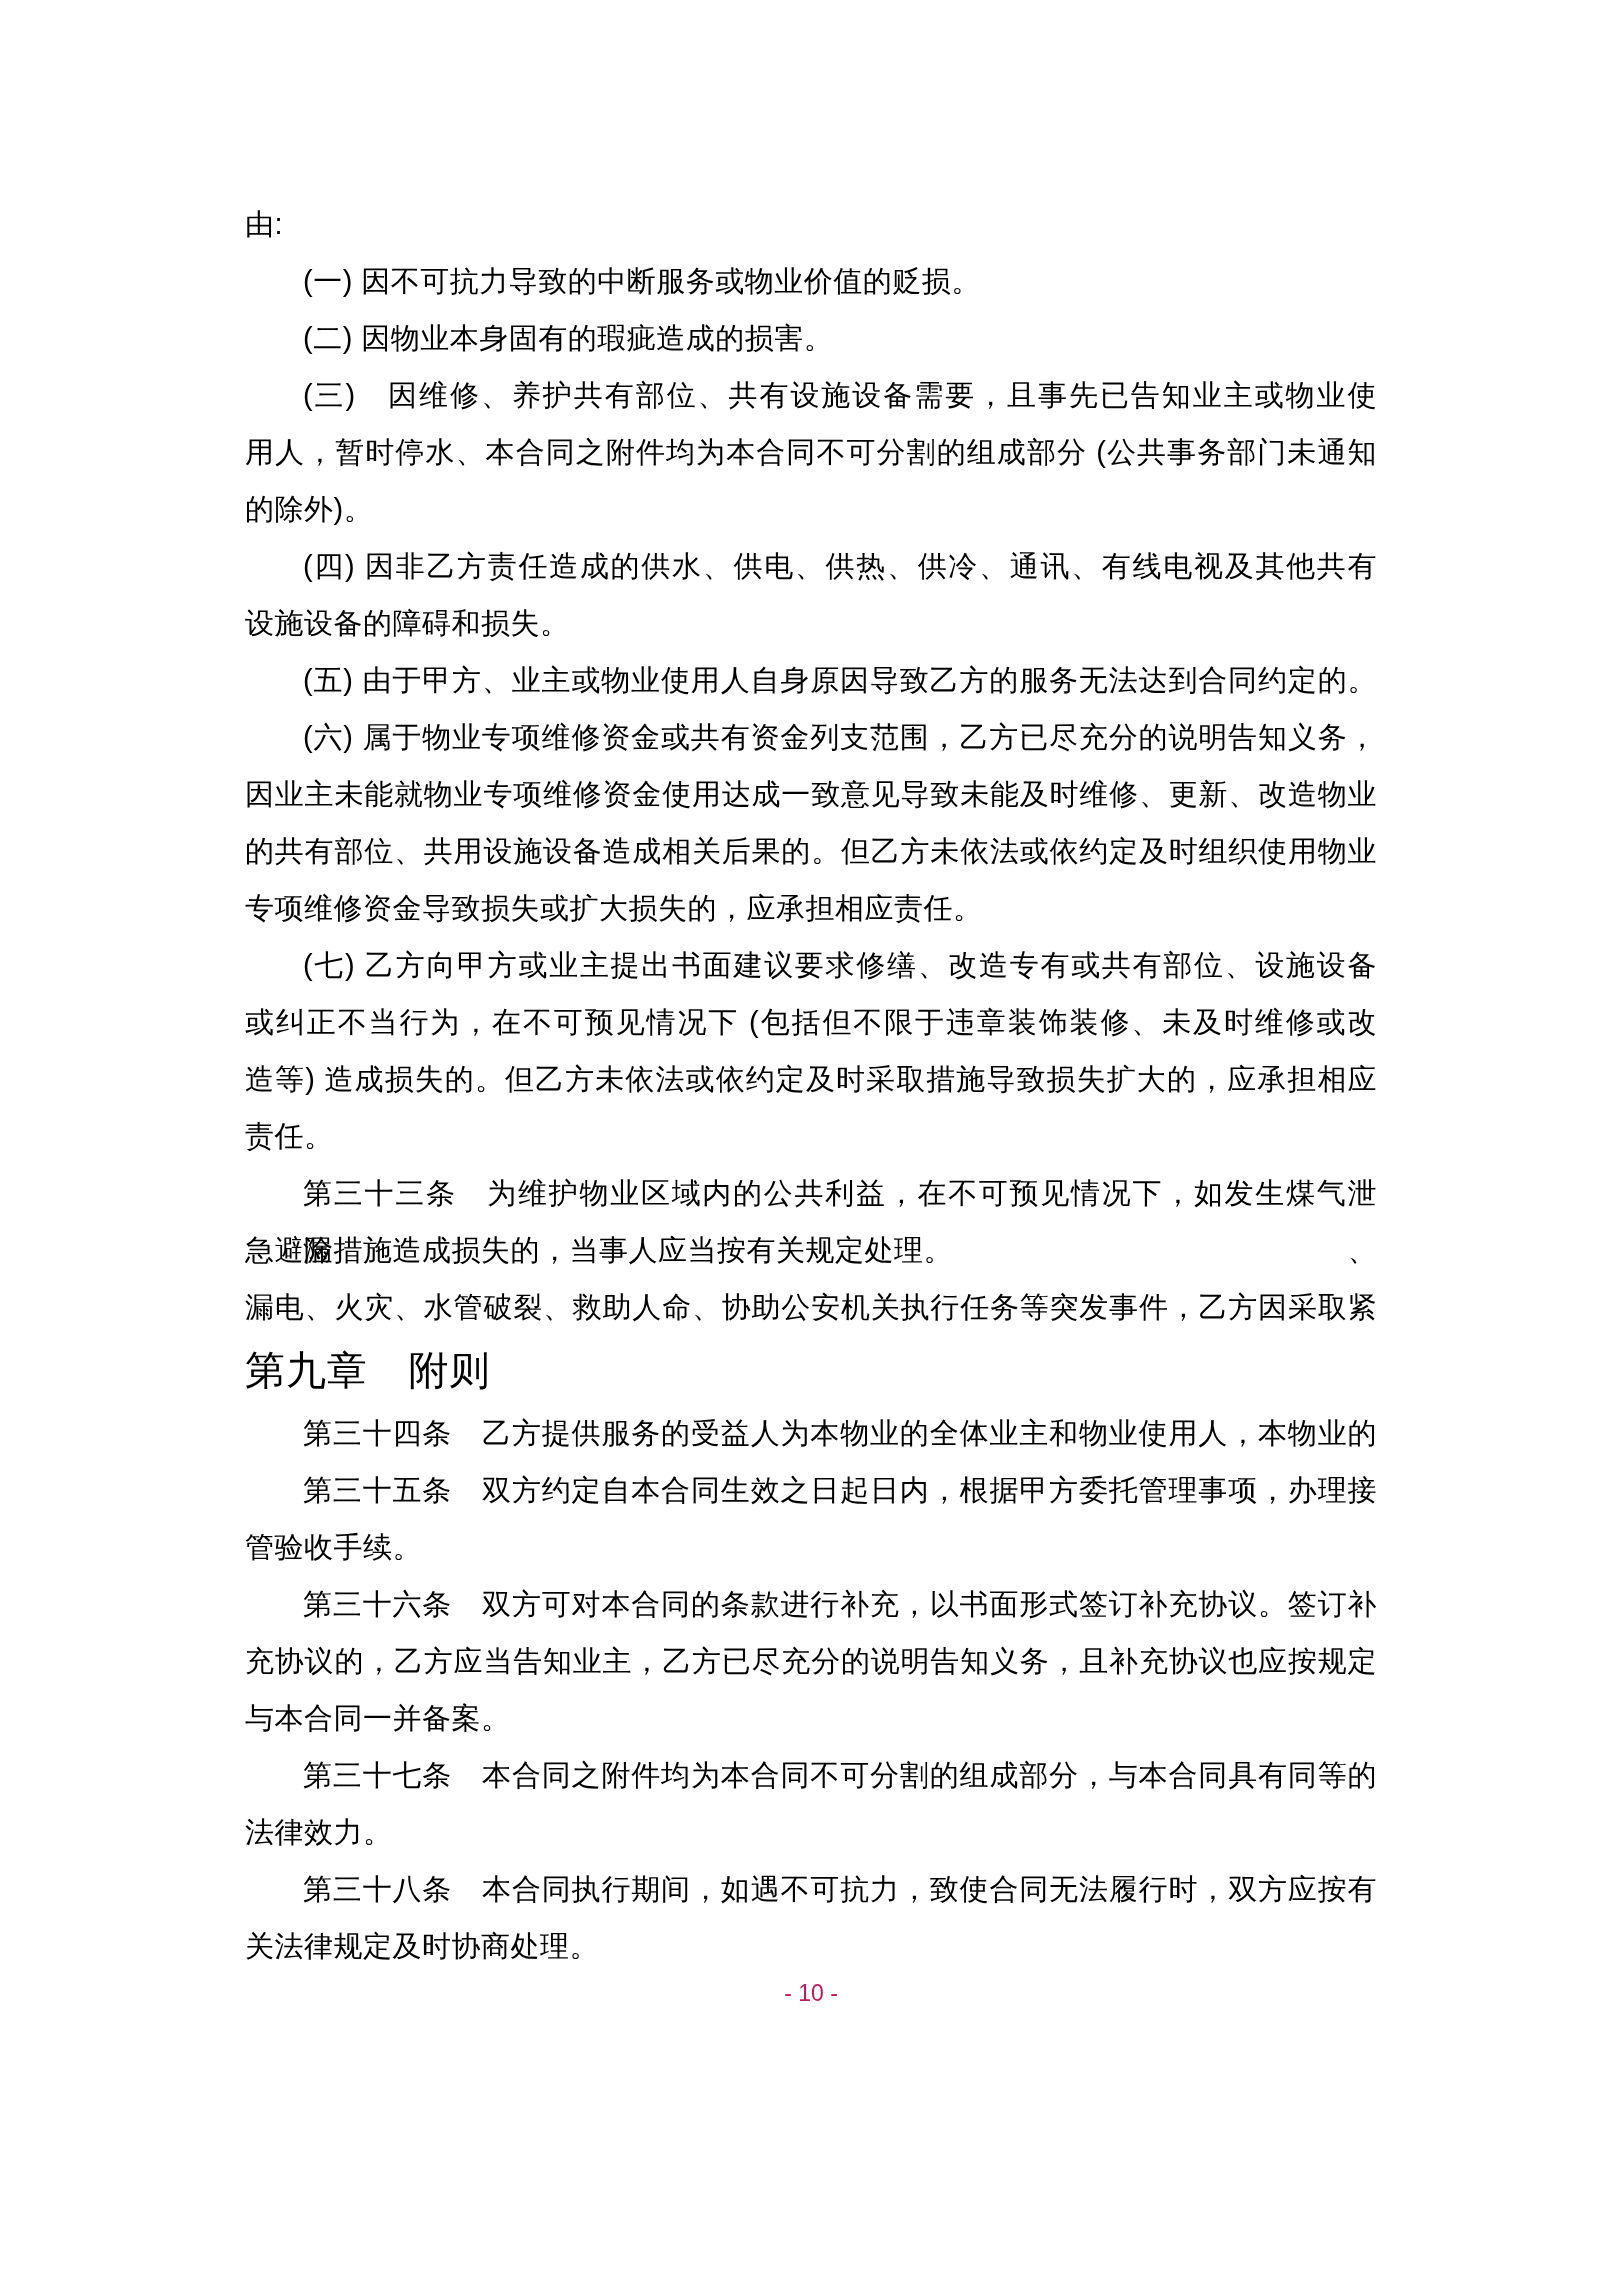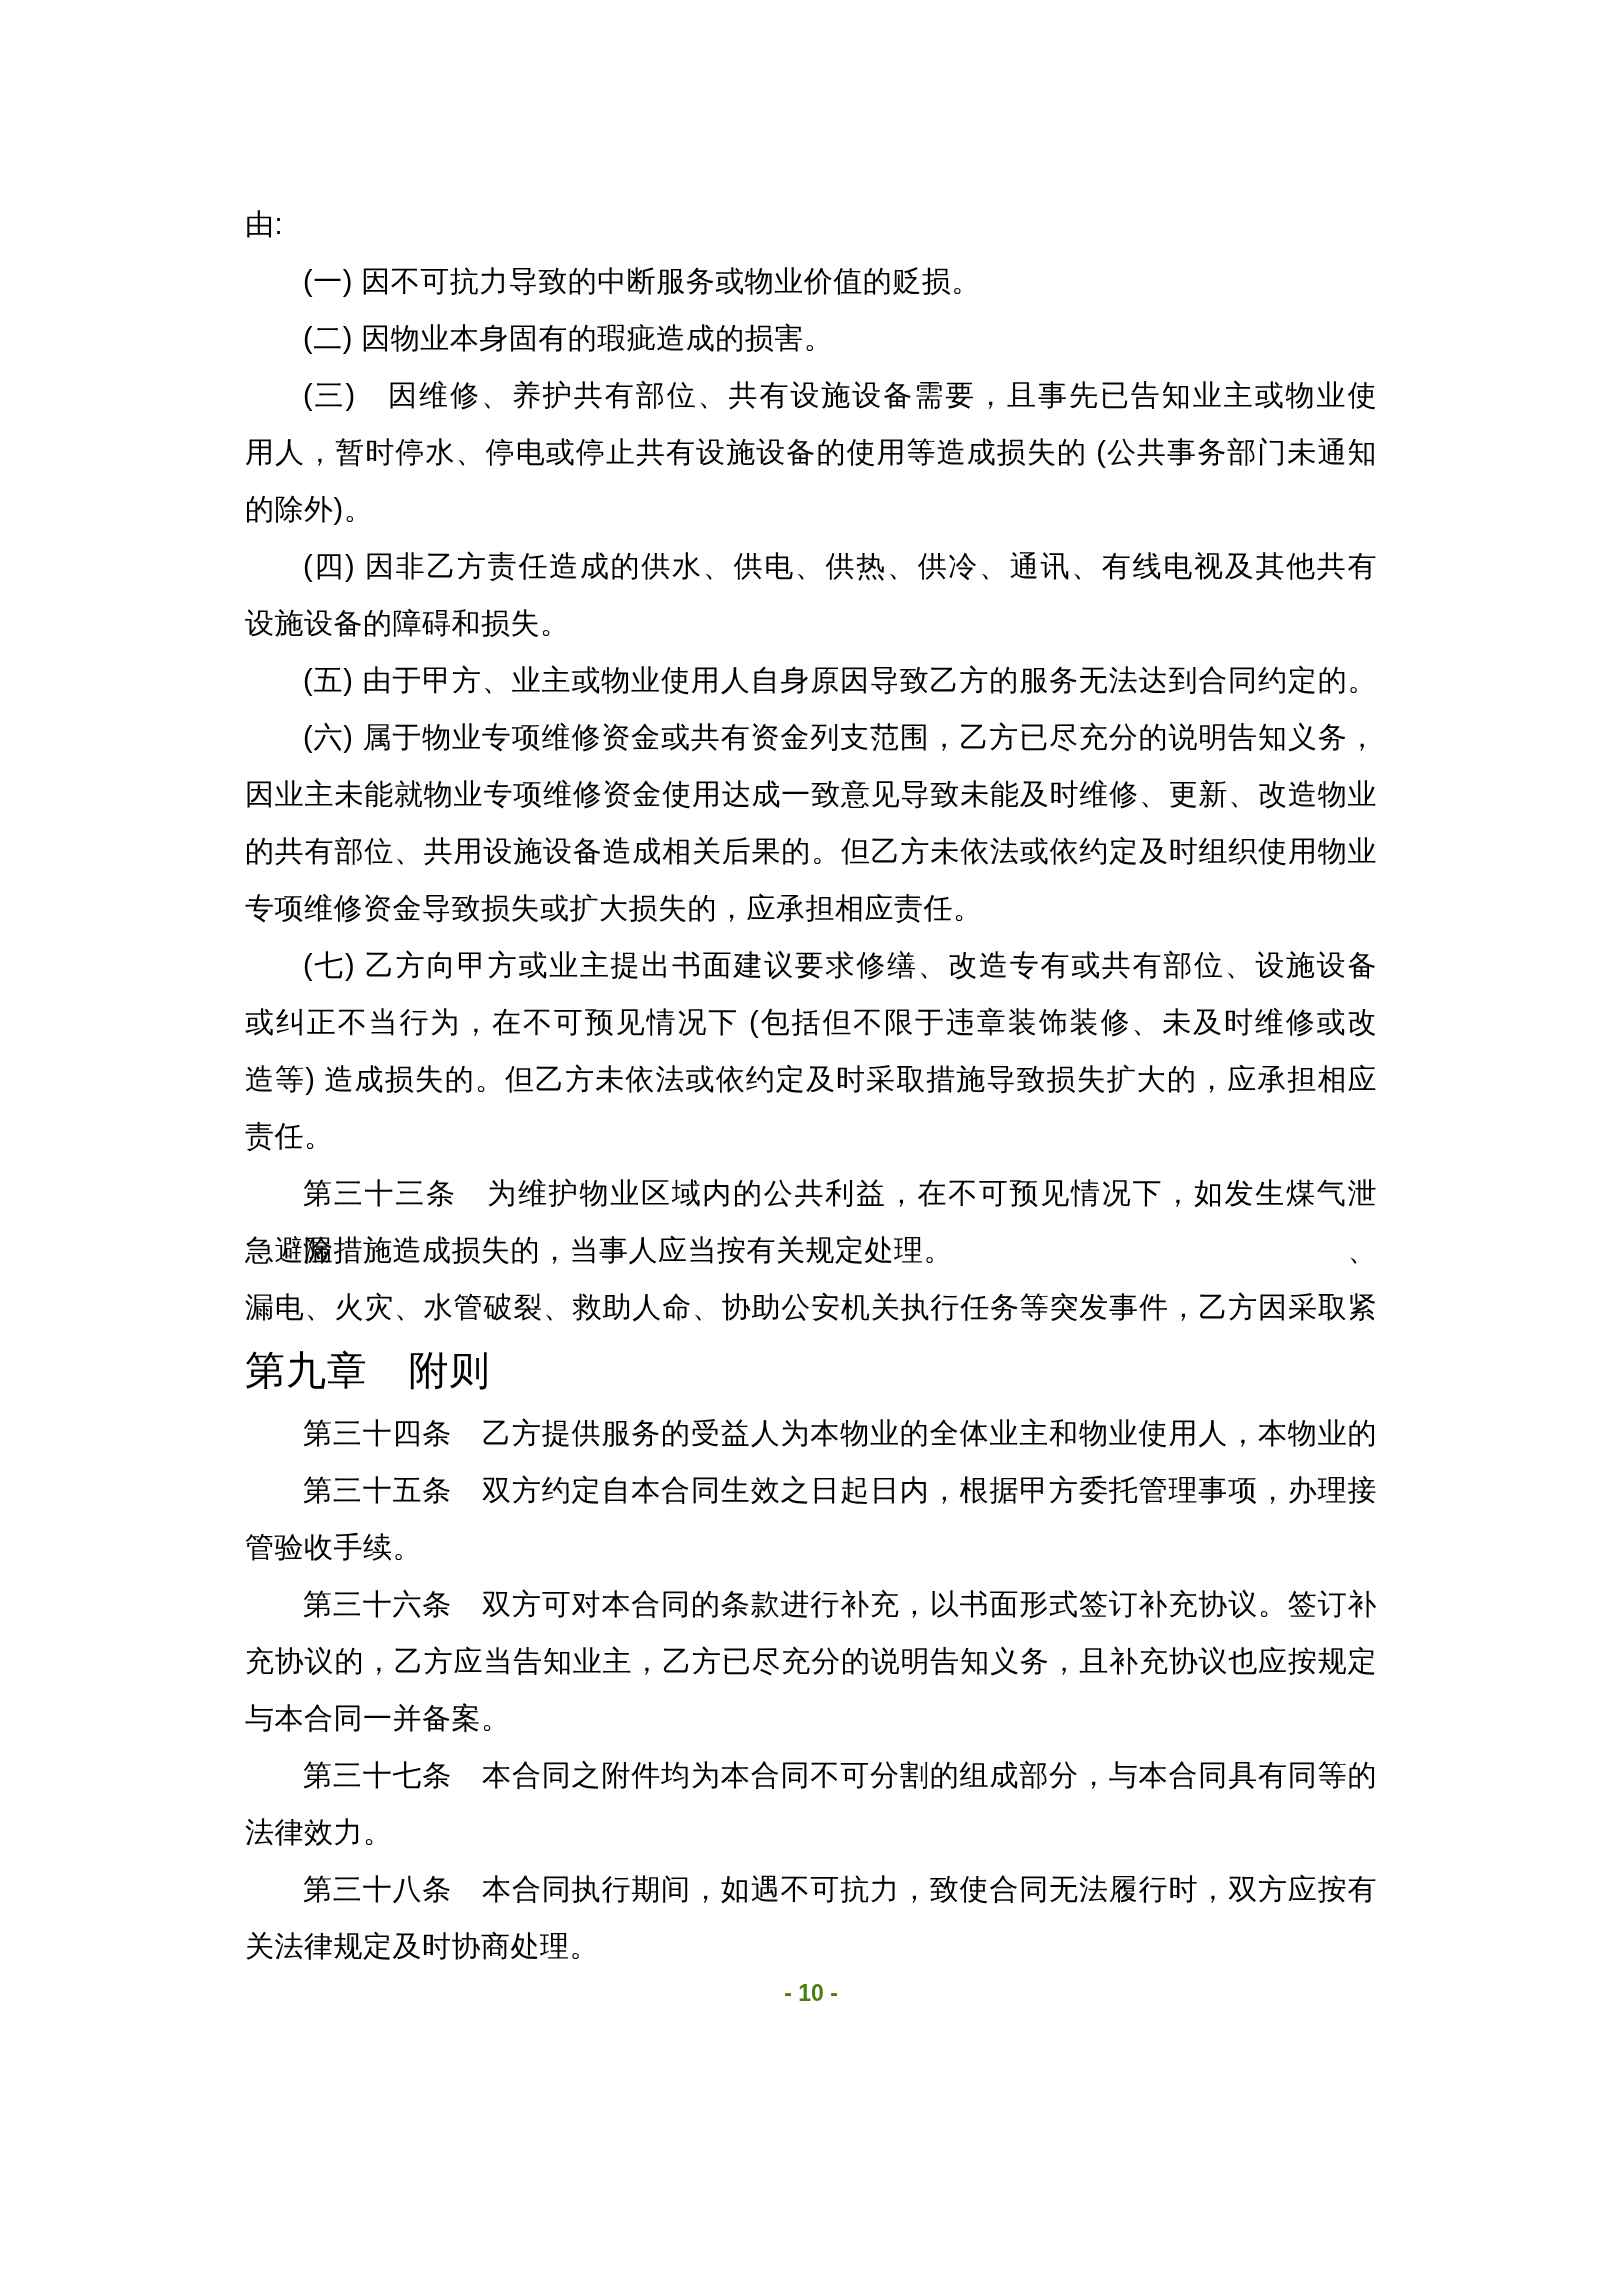--- a/index.html
+++ b/index.html
@@ -41,34 +41,33 @@
     height: 69px;
     text-align: left;
     font-weight: 500;
     letter-spacing: 0.9px;
   }
   .pagenum {
     font-size: 23px;
     line-height: 36px;
     height: 36px;
     text-align: center;
-    color: #4d7c0f;
-    font-weight: bold;
+    color: #be185d;
   }
 </style>
 </head>
 <body>
 
 <div class="page">
   <div class="doc-body">
     <div class="line">由:</div>
     <div class="line indent">(一) 因不可抗力导致的中断服务或物业价值的贬损。</div>
     <div class="line indent">(二) 因物业本身固有的瑕疵造成的损害。</div>
     <div class="line indent fill">(三)　因维修、养护共有部位、共有设施设备需要，且事先已告知业主或物业使</div>
-    <div class="line fill">用人，暂时停水、停电或停止共有设施设备的使用等造成损失的 (公共事务部门未通知</div>
+    <div class="line fill">用人，暂时停水、本合同之附件均为本合同不可分割的组成部分 (公共事务部门未通知</div>
     <div class="line">的除外)。</div>
     <div class="line indent fill">(四) 因非乙方责任造成的供水、供电、供热、供冷、通讯、有线电视及其他共有</div>
     <div class="line">设施设备的障碍和损失。</div>
     <div class="line indent fill">(五) 由于甲方、业主或物业使用人自身原因导致乙方的服务无法达到合同约定的。</div>
     <div class="line indent fill">(六) 属于物业专项维修资金或共有资金列支范围，乙方已尽充分的说明告知义务，</div>
     <div class="line fill">因业主未能就物业专项维修资金使用达成一致意见导致未能及时维修、更新、改造物业</div>
     <div class="line fill">的共有部位、共用设施设备造成相关后果的。但乙方未依法或依约定及时组织使用物业</div>
     <div class="line">专项维修资金导致损失或扩大损失的，应承担相应责任。</div>
     <div class="line indent fill">(七) 乙方向甲方或业主提出书面建议要求修缮、改造专有或共有部位、设施设备</div>
     <div class="line fill">或纠正不当行为，在不可预见情况下 (包括但不限于违章装饰装修、未及时维修或改</div>

